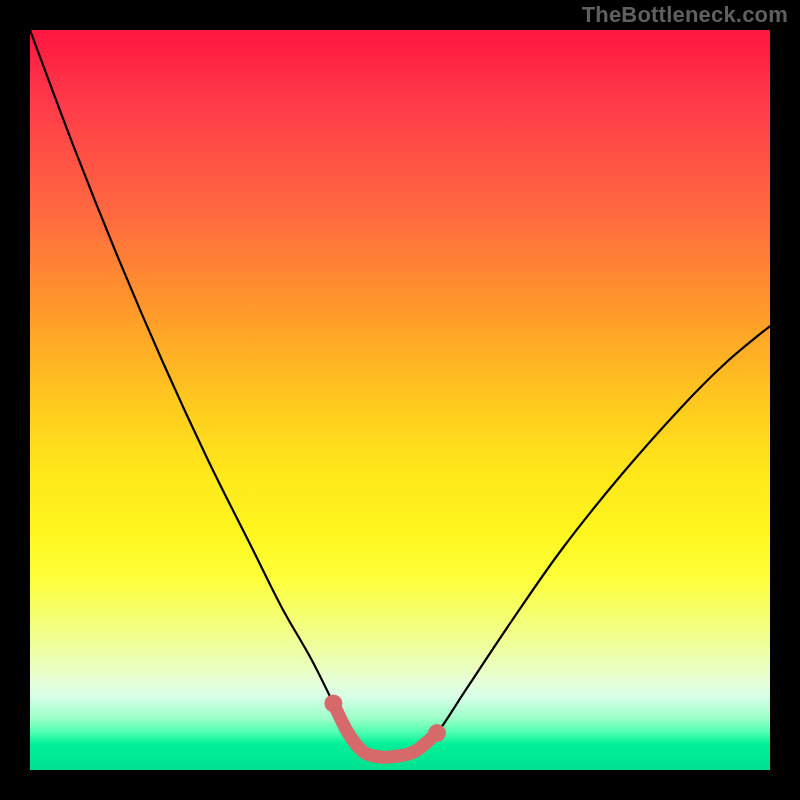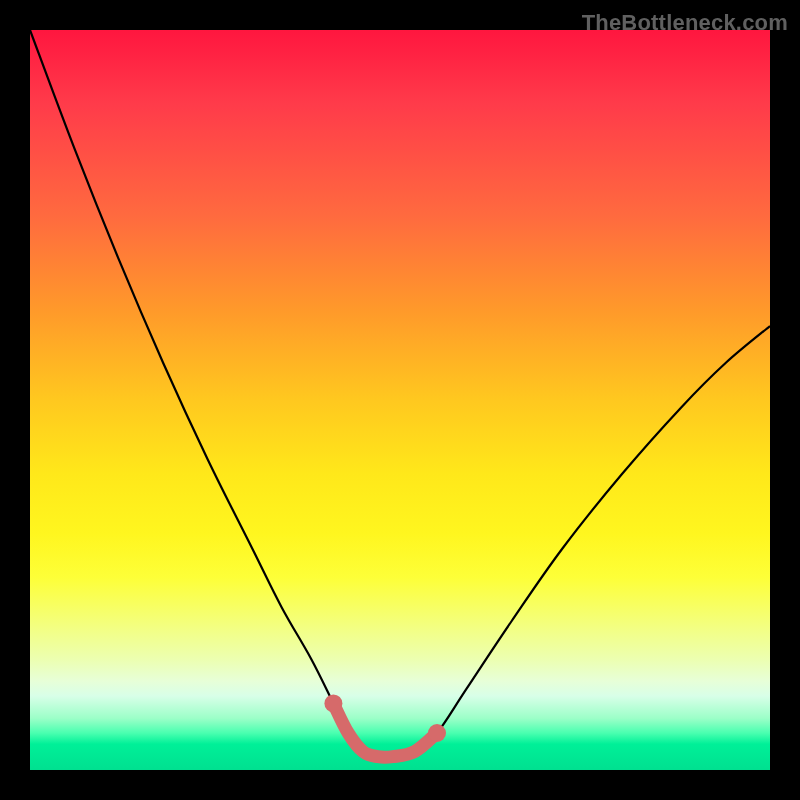--- a/index.html
+++ b/index.html
@@ -44,21 +44,21 @@
   }
   .plot-svg {
     position: absolute;
     left: 0;
     top: 0;
     width: 740px;
     height: 740px;
   }
   .watermark {
     position: absolute;
-    top: 10px;
+    top: 2px;
     right: 12px;
     color: #606060;
     font-size: 22px;
     font-weight: 600;
     letter-spacing: 0.2px;
     user-select: none;
   }
 </style>
 </head>
 <body>

